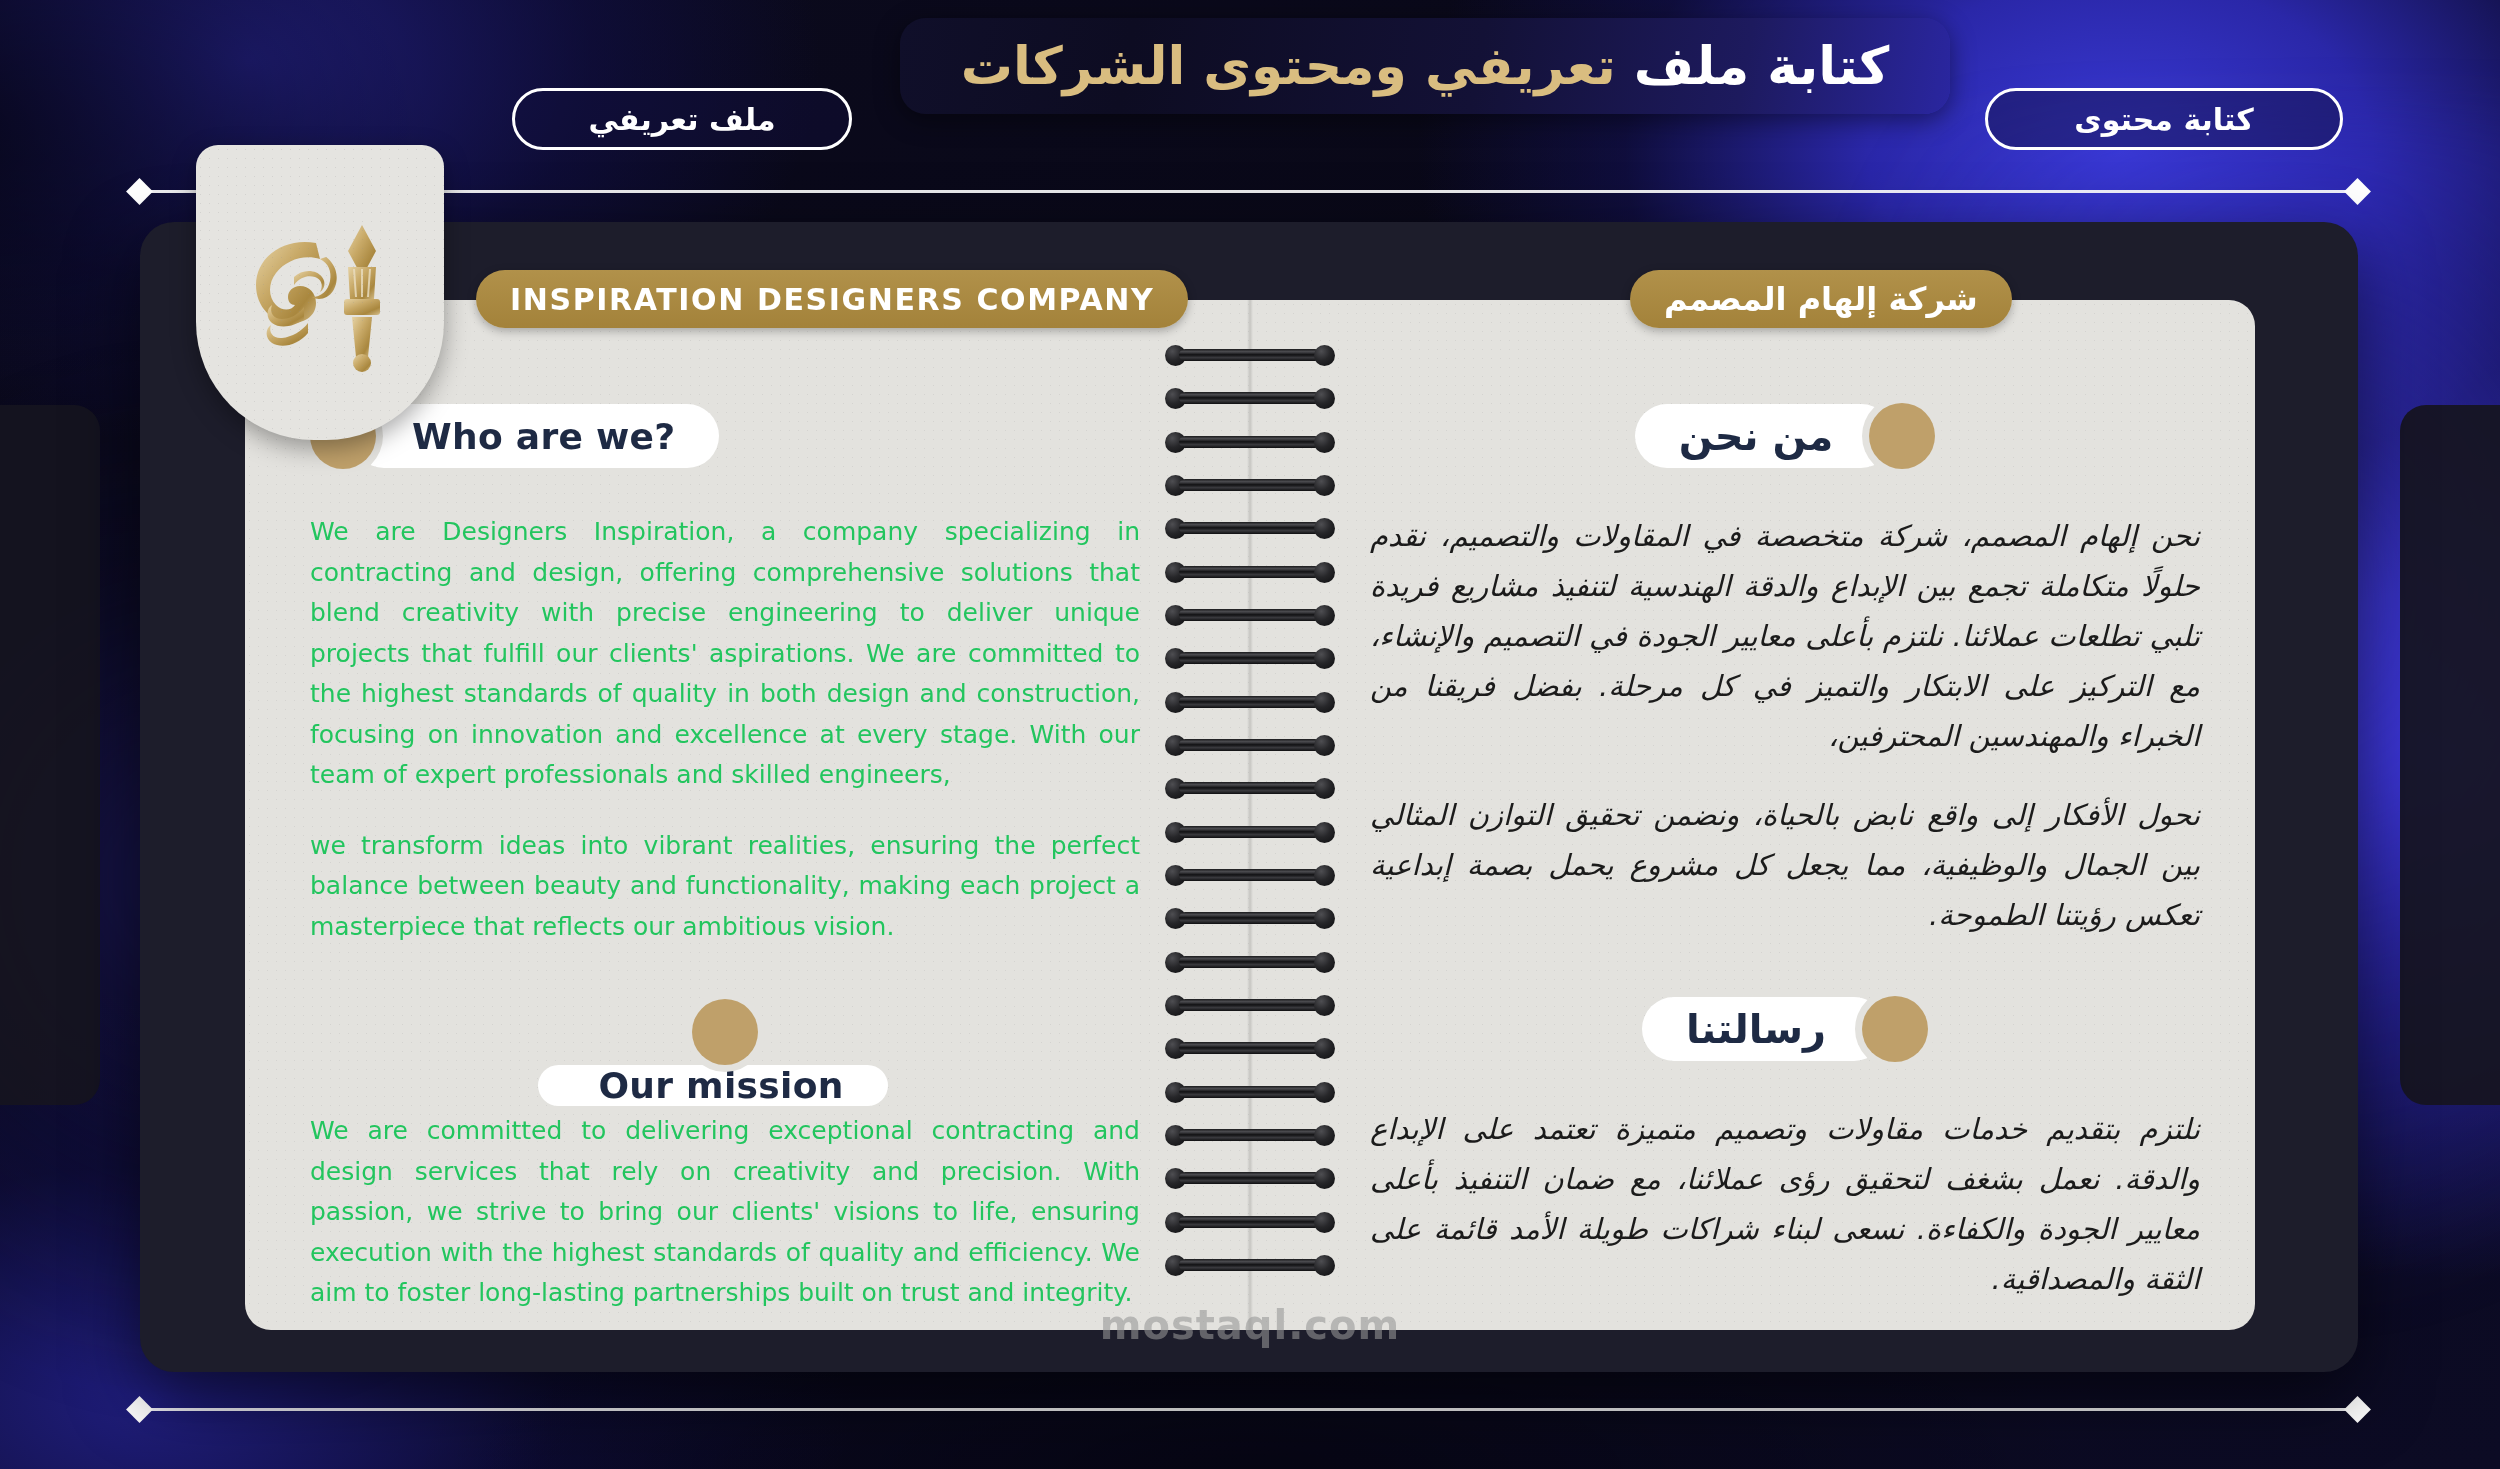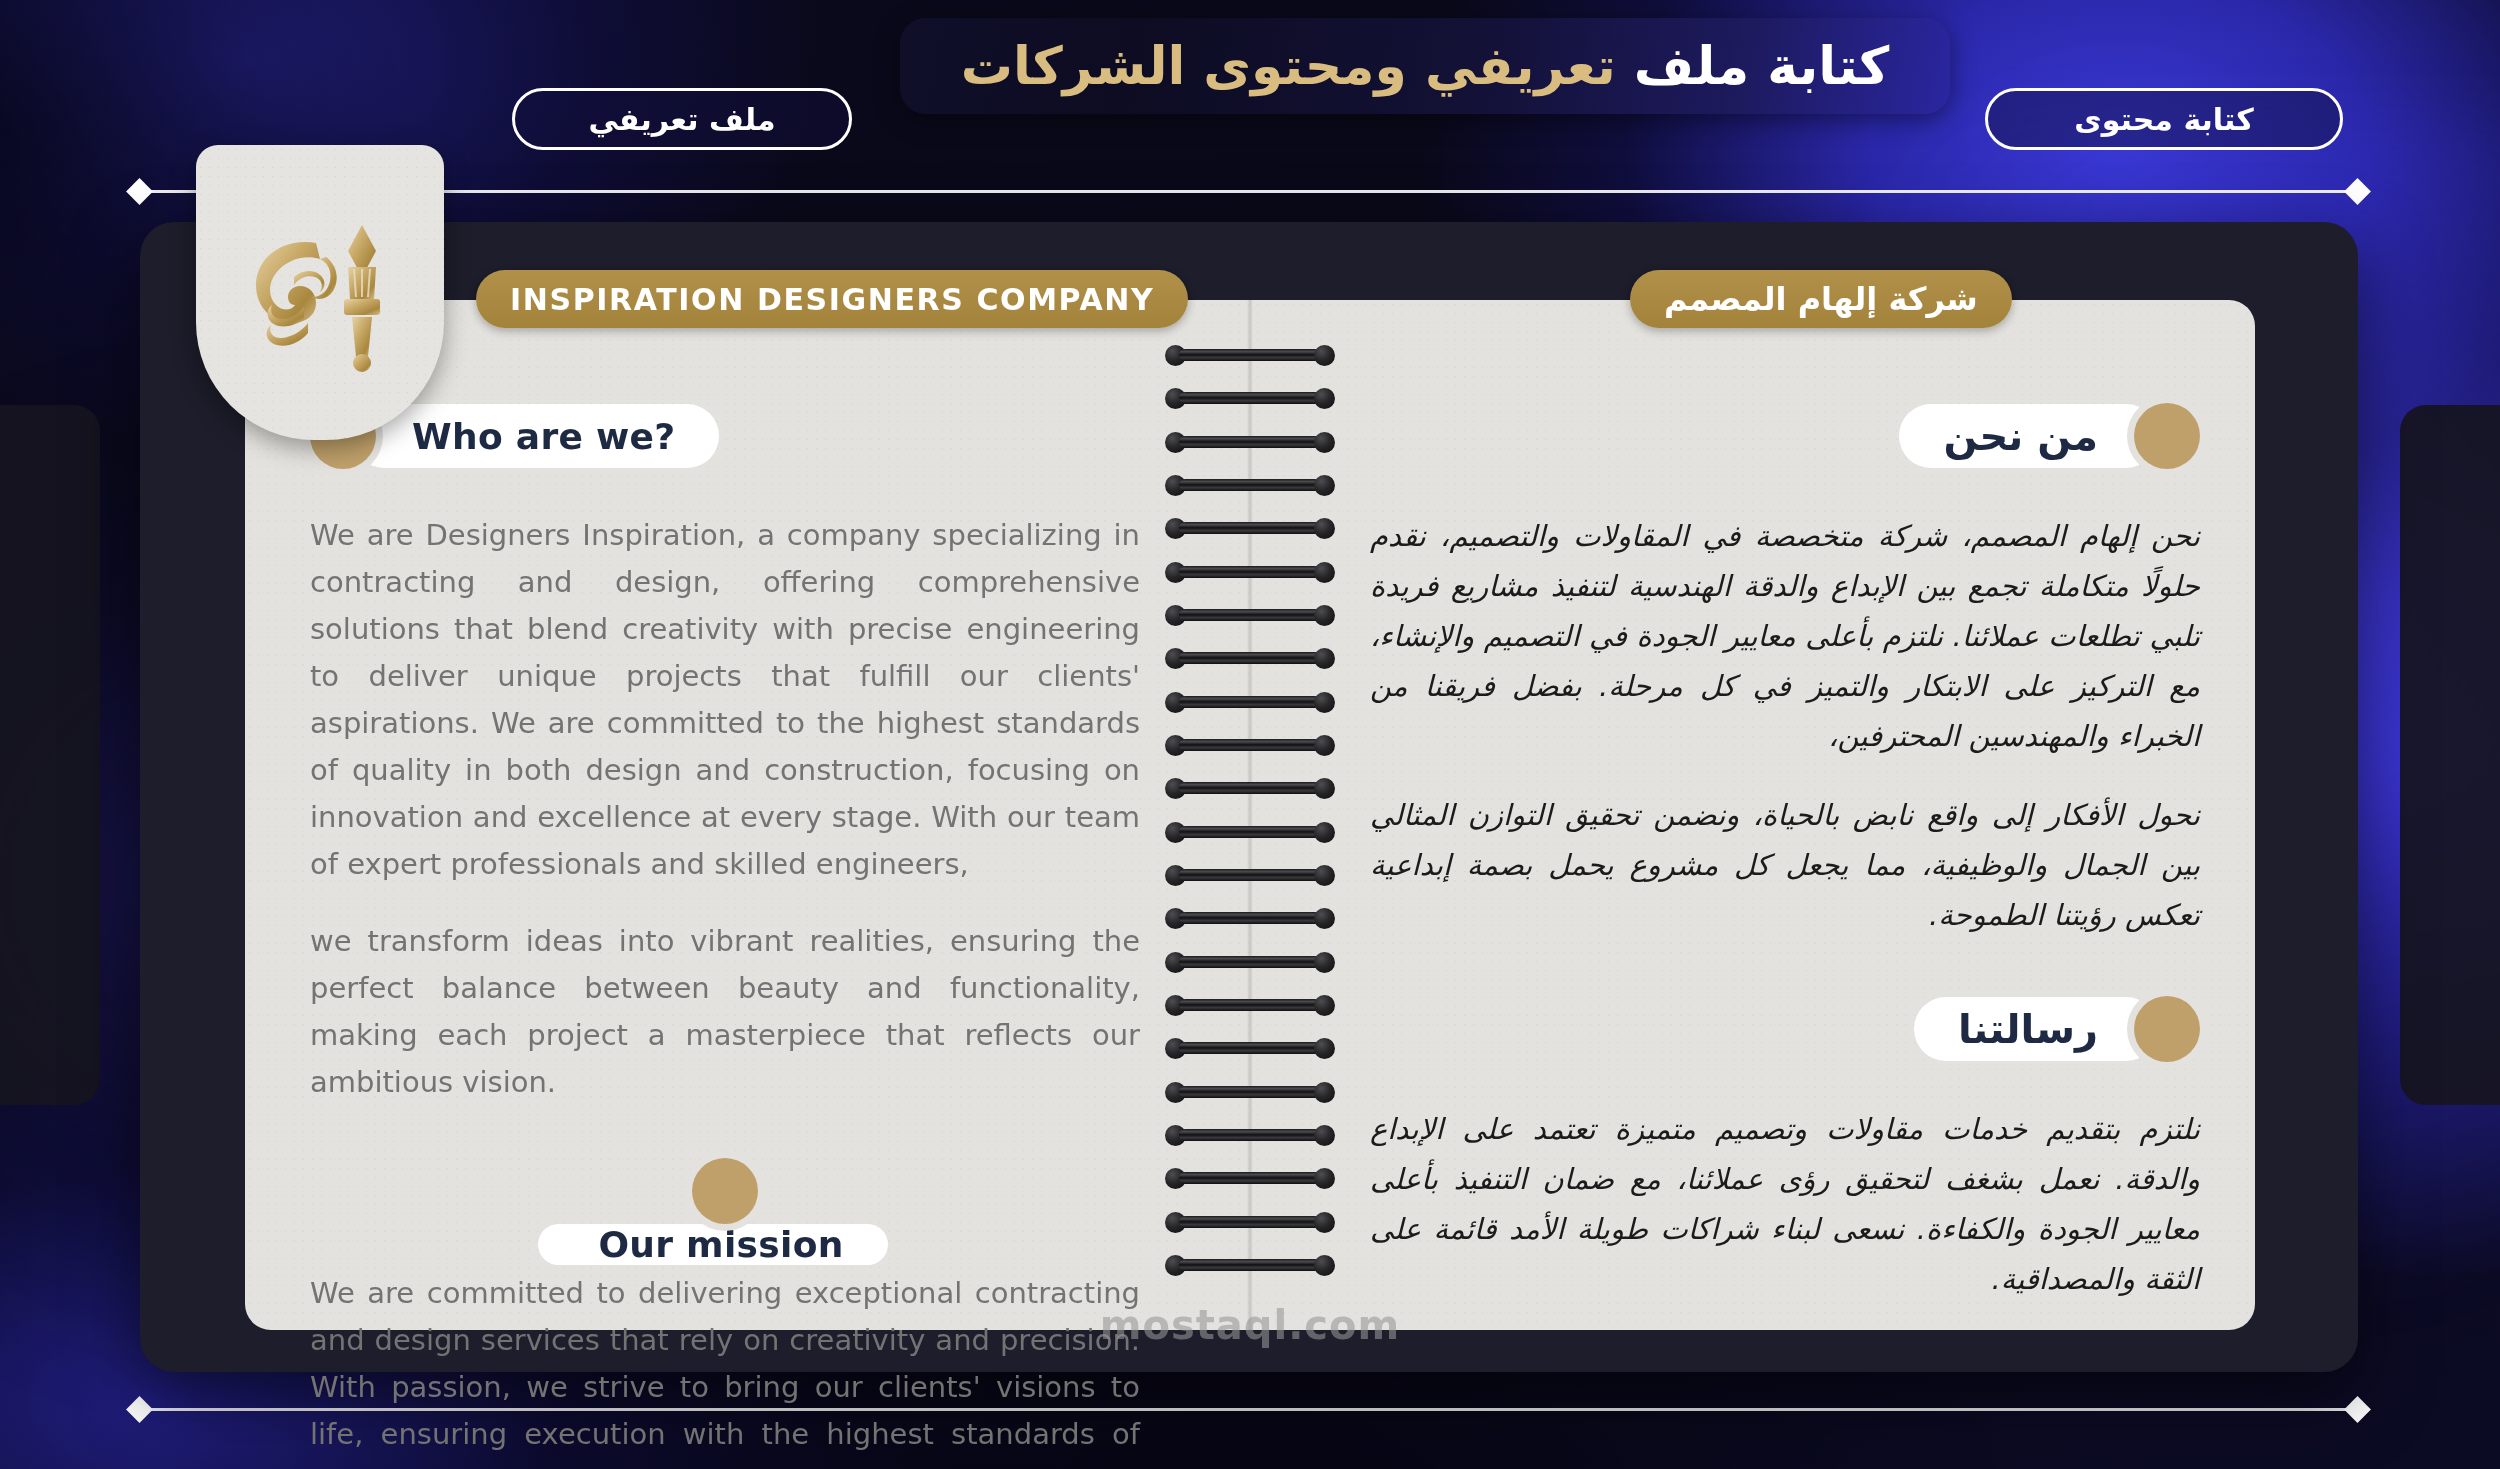--- a/index.html
+++ b/index.html
@@ -232,21 +232,21 @@
   .col-ar { left: 1370px; }
 
   
   .sec-head {
     position: relative;
     height: 72px;
     display: flex;
     align-items: center;
     margin-bottom: 40px;
   }
-  .sec-head.rtl { flex-direction: row-reverse; }
+  .sec-head.rtl { flex-direction: row-reverse; justify-content: center; }
 
   .sec-dot {
     width: 66px; height: 66px;
     border-radius: 50%;
     background: #bfa06a;
     flex: 0 0 auto;
     position: relative;
     z-index: 3;
     box-shadow: 0 0 0 7px #e3e2de;
   }
@@ -268,23 +268,23 @@
   .sec-head.rtl .sec-pill {
     padding: 0 60px 0 44px;
     margin-left: 0;
     margin-right: -24px;
     direction: rtl;
     font-size: 40px;
   }
 
   
   .body-en {
-    font-size: 29px;
+    font-size: 25px;
     line-height: 1.62;
-    color: #737373;
+    color: #22c55e;
     text-align: justify;
     text-justify: inter-word;
     font-family: "DejaVu Sans", "Liberation Sans", sans-serif;
   }
   .body-en + .body-en { margin-top: 30px; }
 
   .body-ar {
     font-size: 29px;
     line-height: 1.72;
     color: #1b1b1b;

